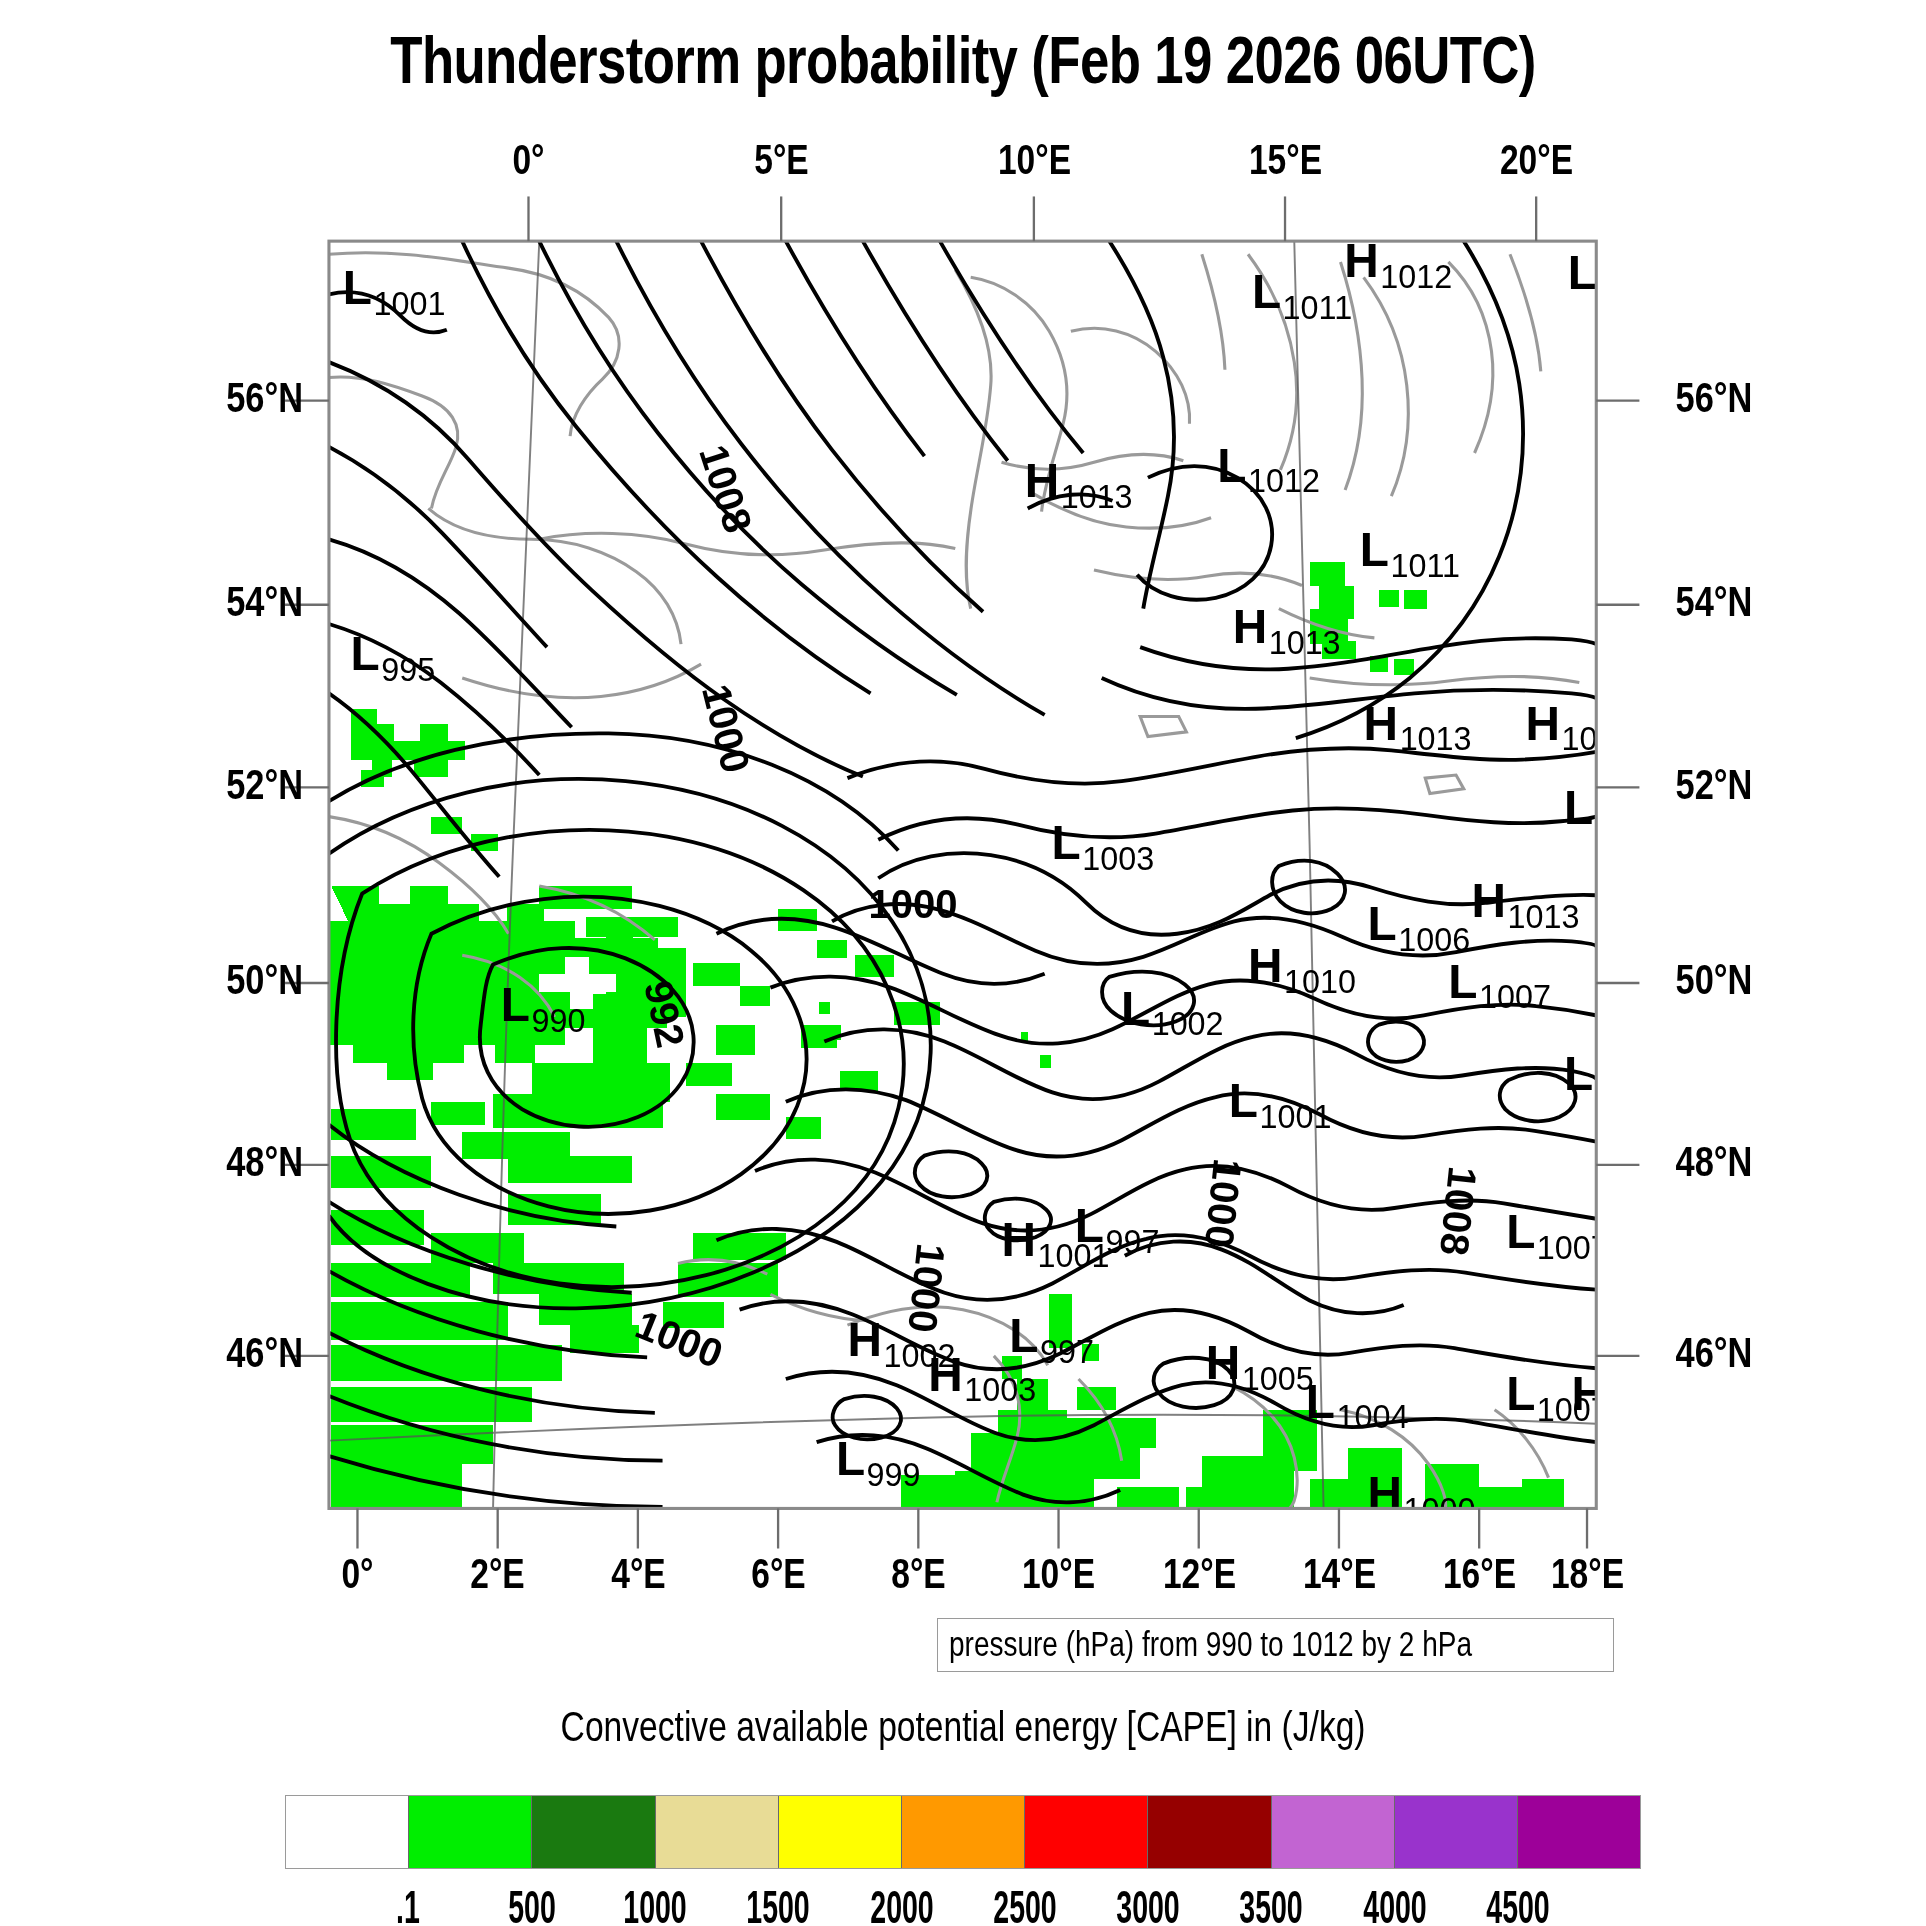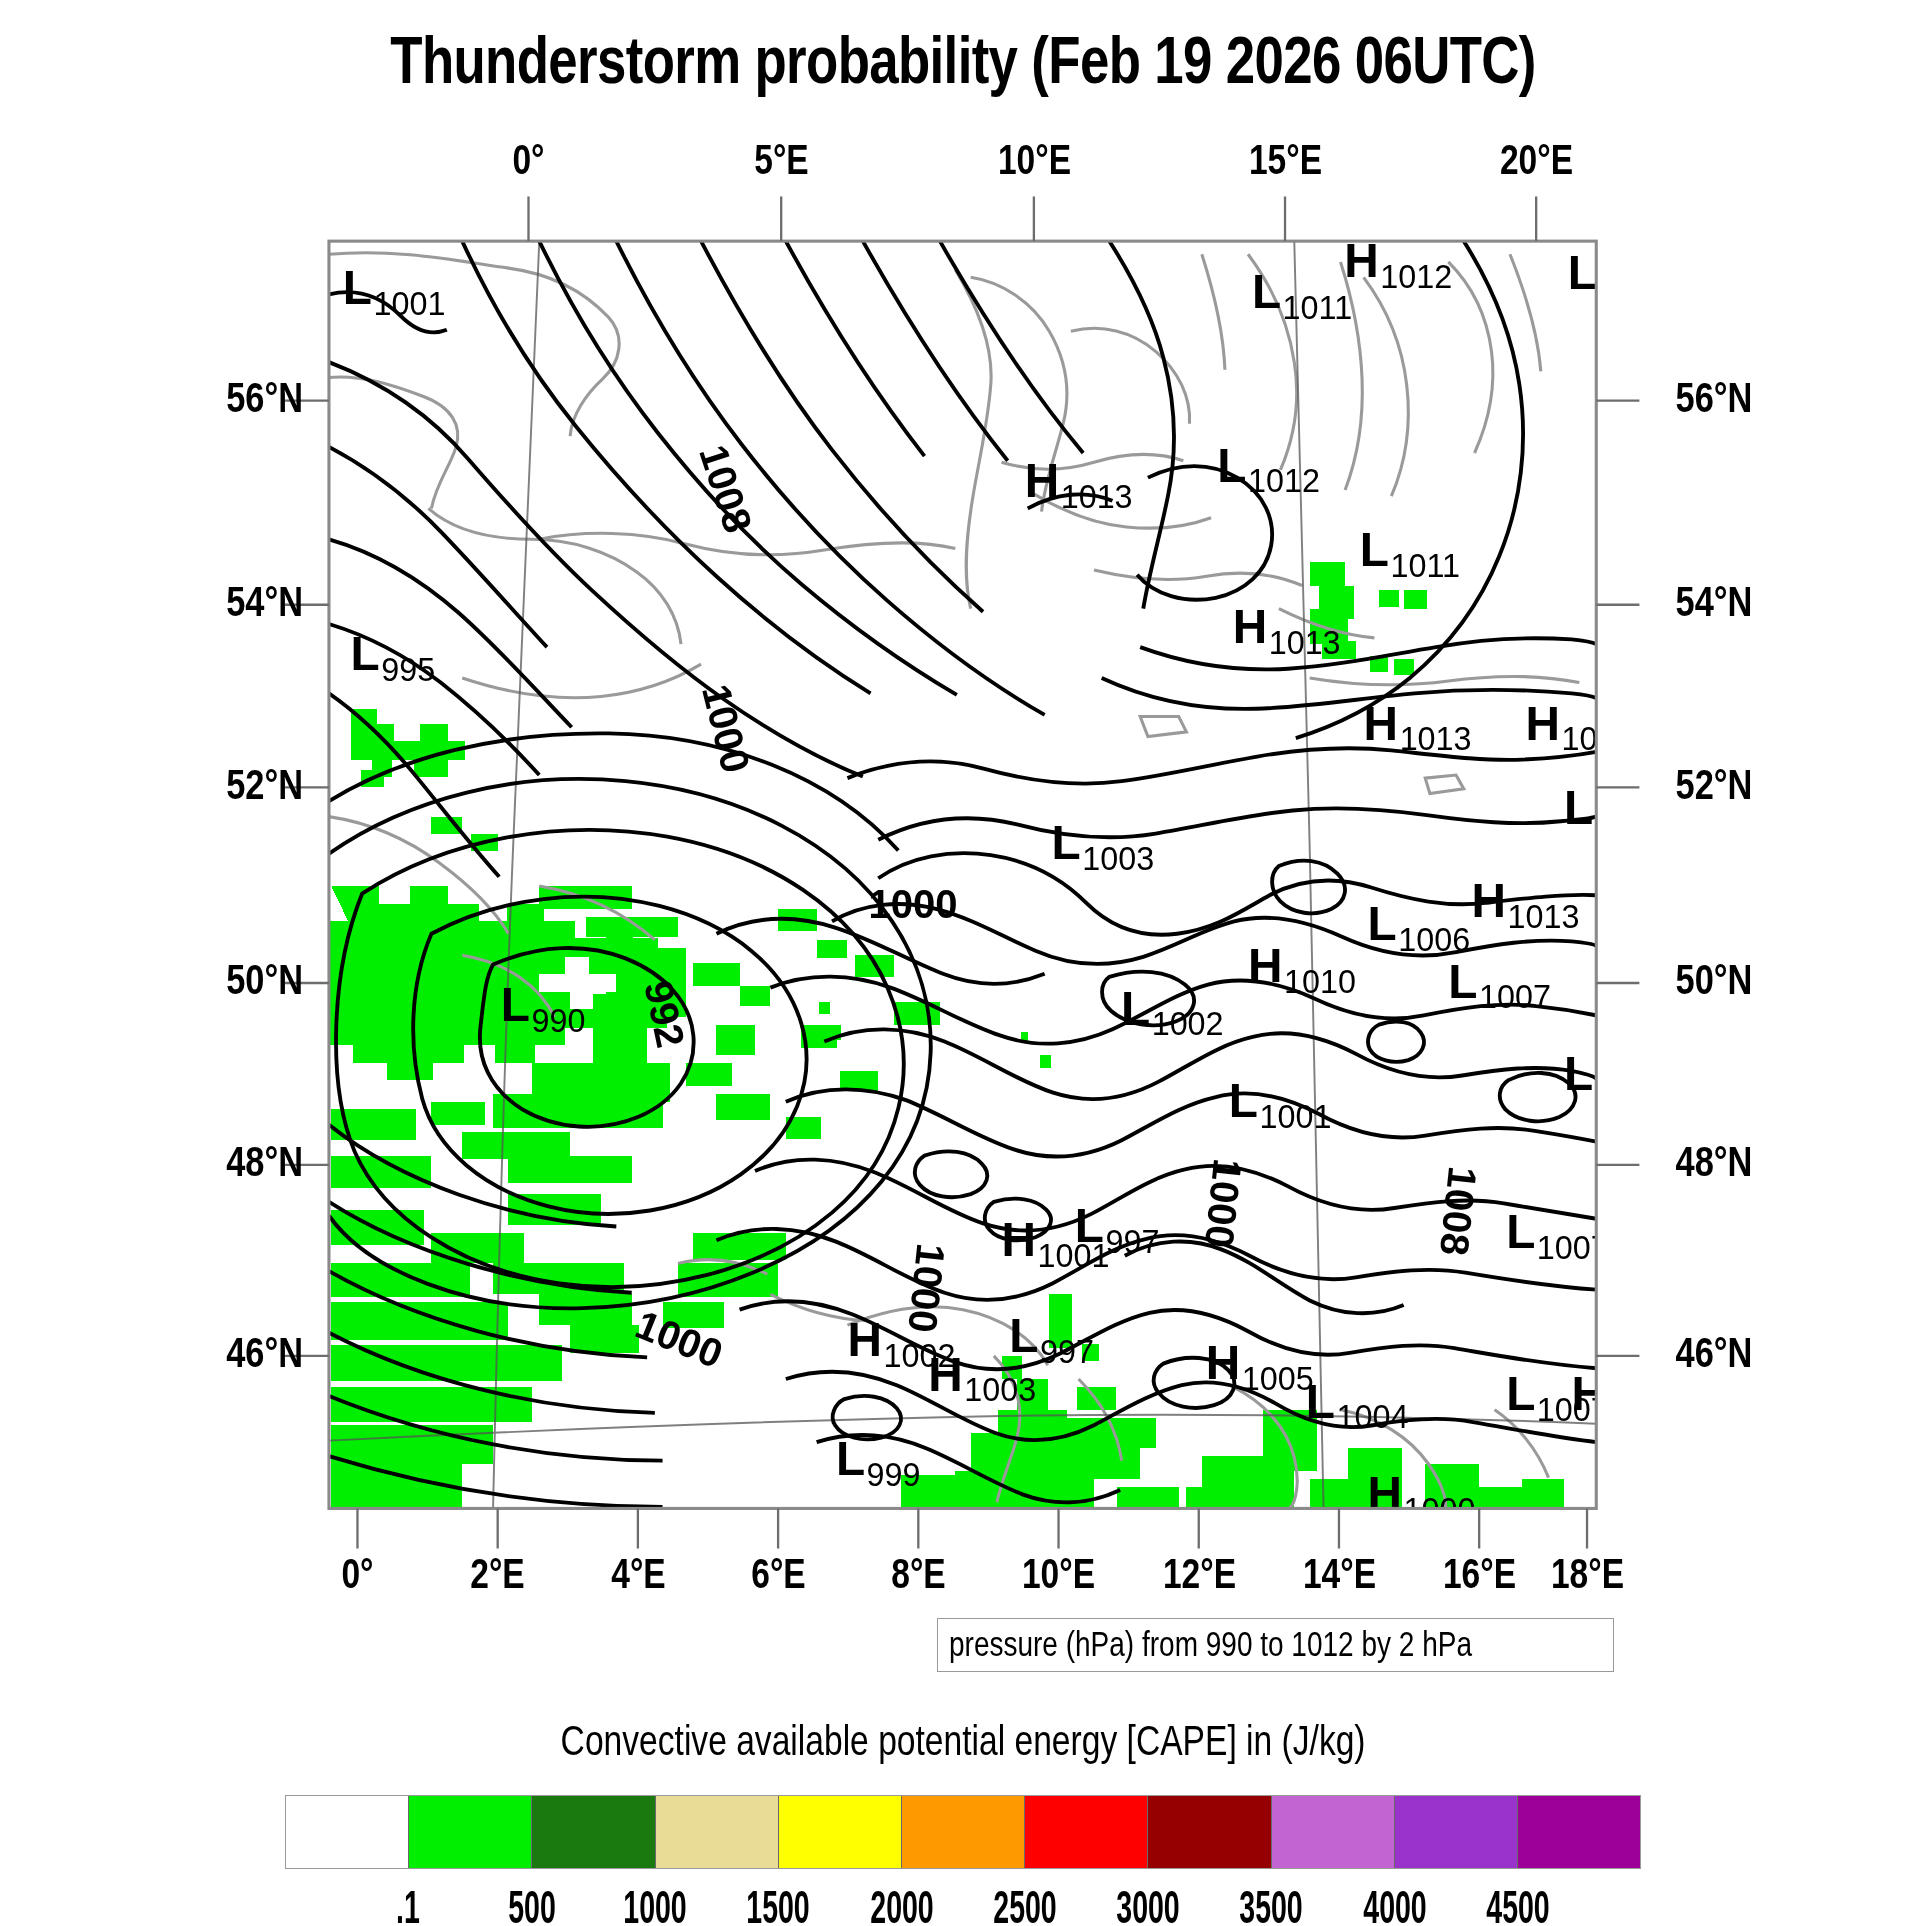--- a/index.html
+++ b/index.html
@@ -317,21 +317,21 @@
       <div class="latlab" style="left: 1657px; top: 760px; width: 185px; text-align: left;">52°N</div>
       <div class="latlab" style="left: 1657px; top: 955px; width: 185px; text-align: left;">50°N</div>
       <div class="latlab" style="left: 1657px; top: 1137px; width: 185px; text-align: left;">48°N</div>
       <div class="latlab" style="left: 1657px; top: 1328px; width: 185px; text-align: left;">46°N</div>
     </div>
 
   <div class="presbox" style="left:937px;top:1618px;">
     <span>pressure (hPa) from 990 to 1012 by 2 hPa</span>
   </div>
 
-  <div class="cbtitle" style="left:0;top:1703px;margin-top:14px;">
+  <div class="cbtitle" style="left:0;top:1703px;">
     <span>Convective available potential energy [CAPE] in (J/kg)</span>
   </div>
   <div class="cbar" id="cbar" style="left: 285px; top: 1795px; width: 1356px; height: 74px;">
       <div style="background: rgb(255, 255, 255);"></div>
       <div style="background: rgb(0, 238, 0); border-left: 1.5px solid rgb(106, 106, 106);"></div>
       <div style="background: rgb(26, 122, 16); border-left: 1.5px solid rgb(106, 106, 106);"></div>
       <div style="background: rgb(232, 220, 150); border-left: 1.5px solid rgb(106, 106, 106);"></div>
       <div style="background: rgb(255, 255, 0); border-left: 1.5px solid rgb(106, 106, 106);"></div>
       <div style="background: rgb(255, 153, 0); border-left: 1.5px solid rgb(106, 106, 106);"></div>
       <div style="background: rgb(255, 0, 0); border-left: 1.5px solid rgb(106, 106, 106);"></div>

